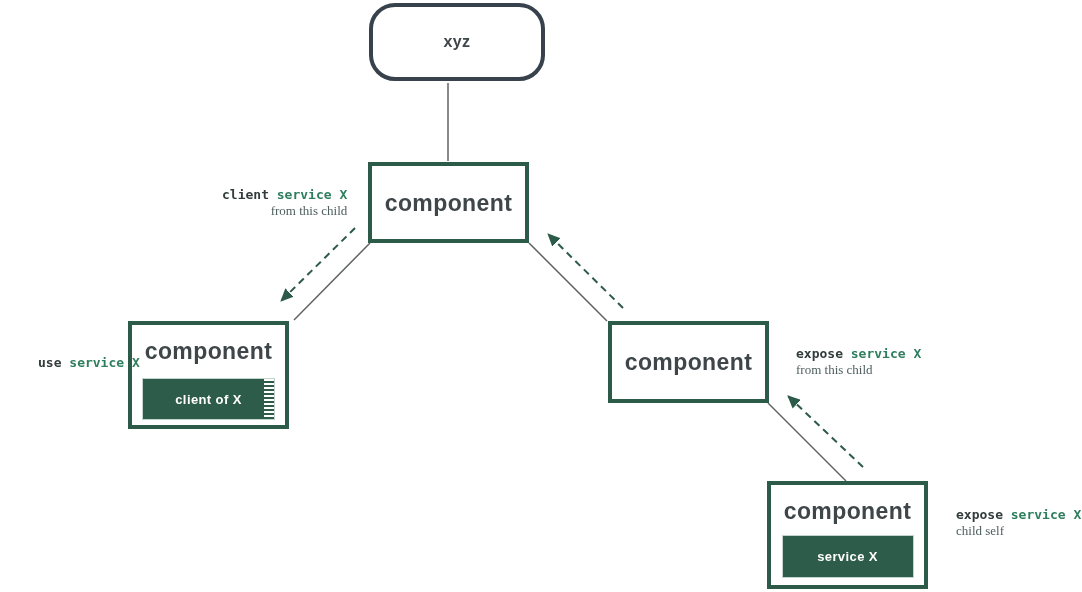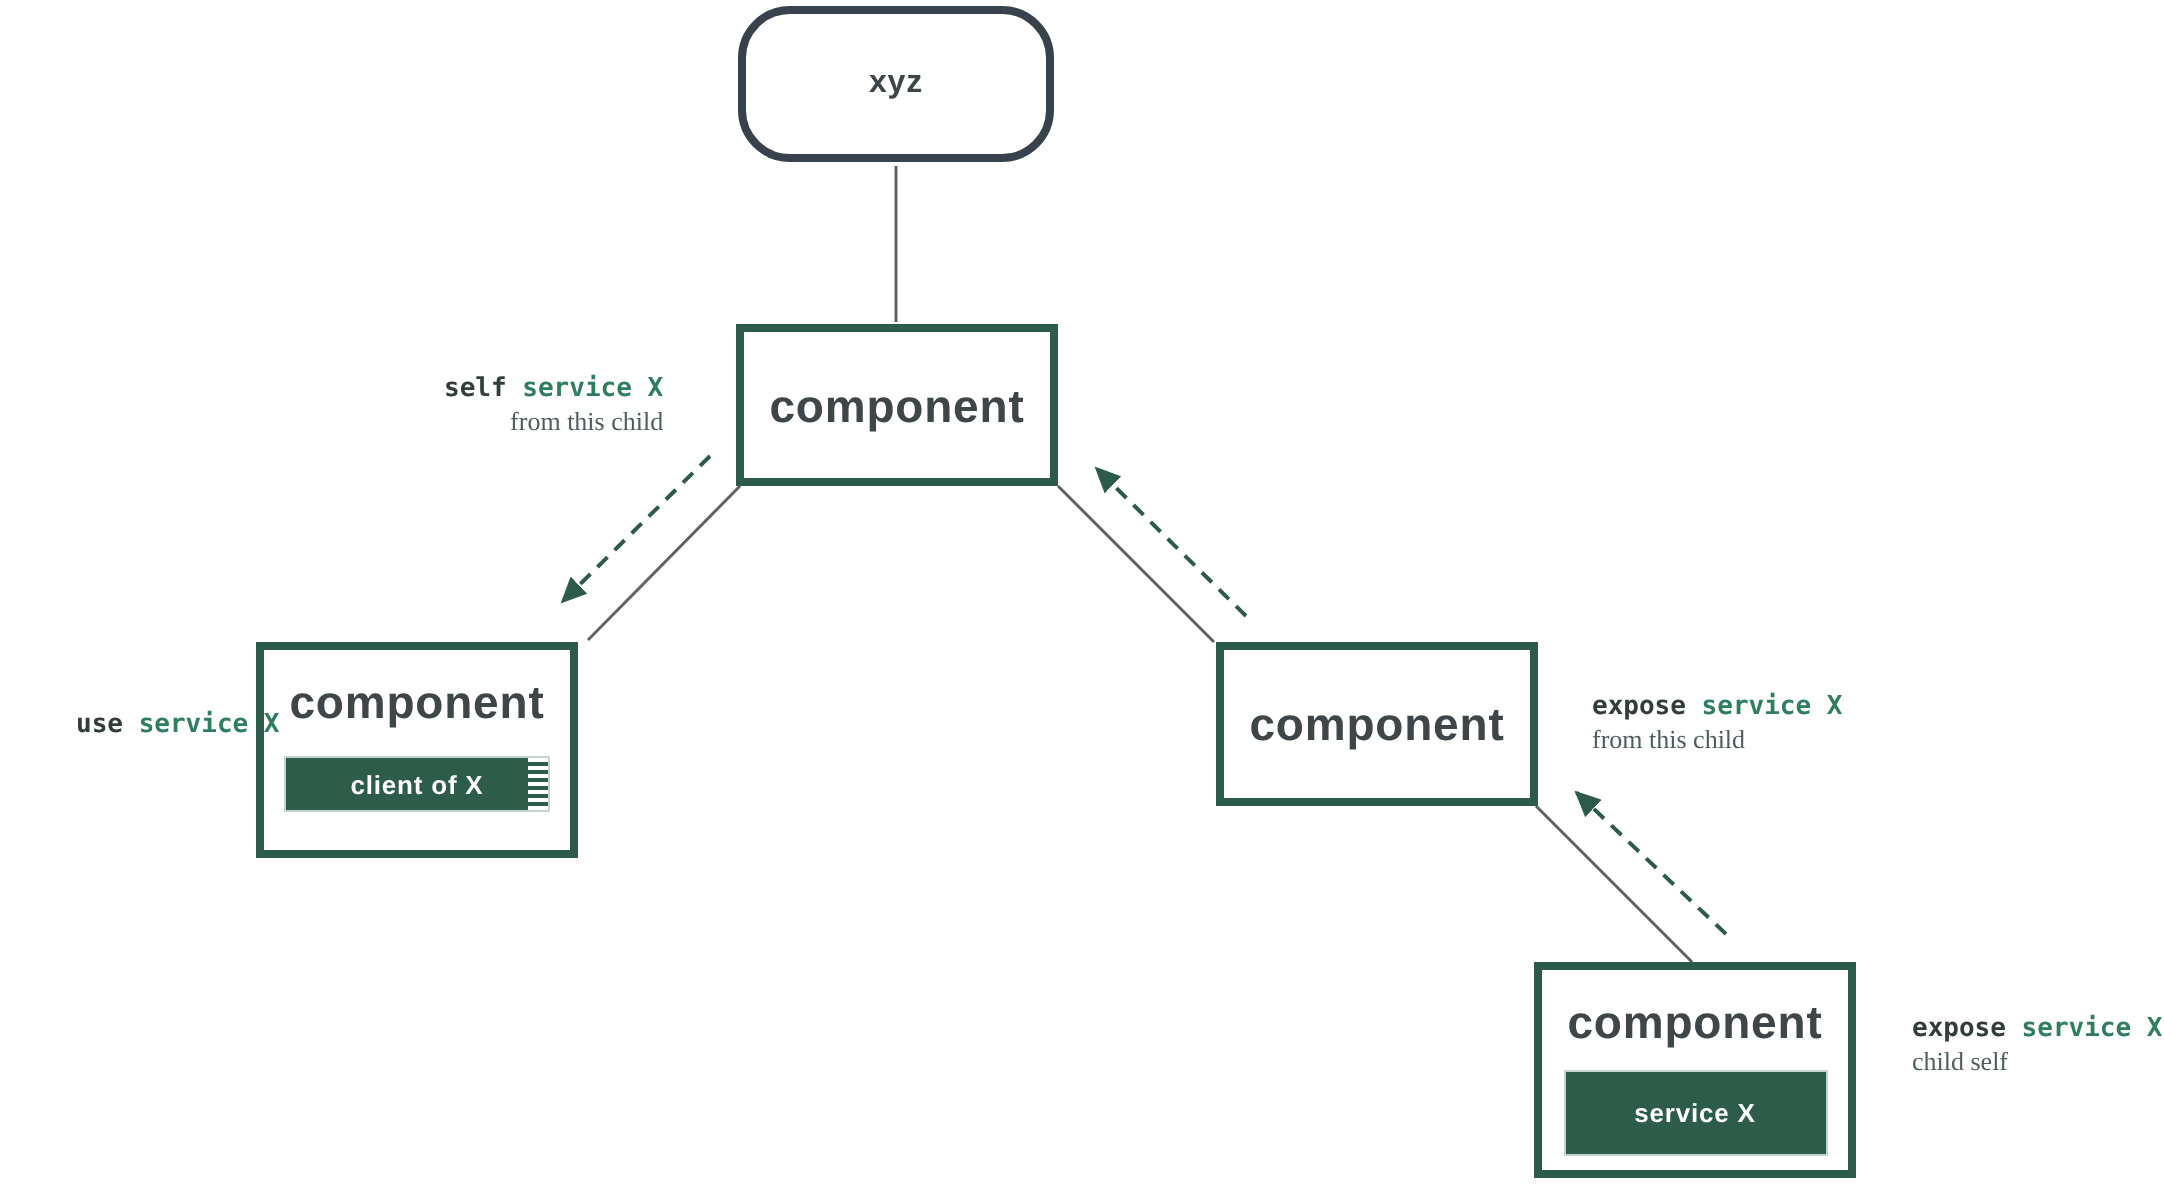--- a/index.html
+++ b/index.html
@@ -36,21 +36,21 @@
     display:flex;flex-direction:column;align-items:center;
   }
   .node-label{
     font-size:23px;font-weight:600;
     color:var(--node-text);
     letter-spacing:.4px;
     line-height:22px;
     white-space:nowrap;
   }
   .node-root{
-    left:369px;top:3px;width:158px;height:78px;
+    left:369px;top:3px;width:176px;height:78px;
     border:4px solid var(--root-border-slate);
     border-radius:26px;
     justify-content:center;
   }
   .node-root .node-label{font-size:16px;}
   .node-parent{
     left:368px;top:162px;width:161px;height:81px;
     border:4px solid var(--box-border-green);
     justify-content:center;
   }
@@ -65,21 +65,21 @@
     justify-content:center;
   }
   .node-grandchild{
     left:767px;top:481px;width:161px;height:108px;
     border:4px solid var(--box-border-green);
     padding-top:15px;
   }
   .badge{
     position:relative;
     box-sizing:border-box;
-    width:131px;height:26px;
+    width:131px;height:40px;
     background:var(--badge-bg);
     box-shadow:0 0 0 1px var(--badge-outline);
     display:flex;align-items:center;justify-content:center;
   }
   .badge-label{
     font-size:13px;font-weight:600;
     color:var(--badge-text);
     letter-spacing:.4px;
     white-space:nowrap;
   }
@@ -145,21 +145,21 @@
   </div>
 
   <div class="node node-grandchild">
     <span class="node-label">component</span>
     <div class="badge badge-service">
       <span class="badge-label">service X</span>
     </div>
   </div>
 
   <div class="annotation annotation-offer">
-    <div><span class="verb">self</span> <span class="service">service X</span></div>
+    <div><span class="verb">client</span> <span class="service">service X</span></div>
     <div class="detail">from this child</div>
   </div>
 
   <div class="annotation annotation-use">
     <div><span class="verb">use</span> <span class="service">service X</span></div>
   </div>
 
   <div class="annotation annotation-expose-child">
     <div><span class="verb">expose</span> <span class="service">service X</span></div>
     <div class="detail">from this child</div>

